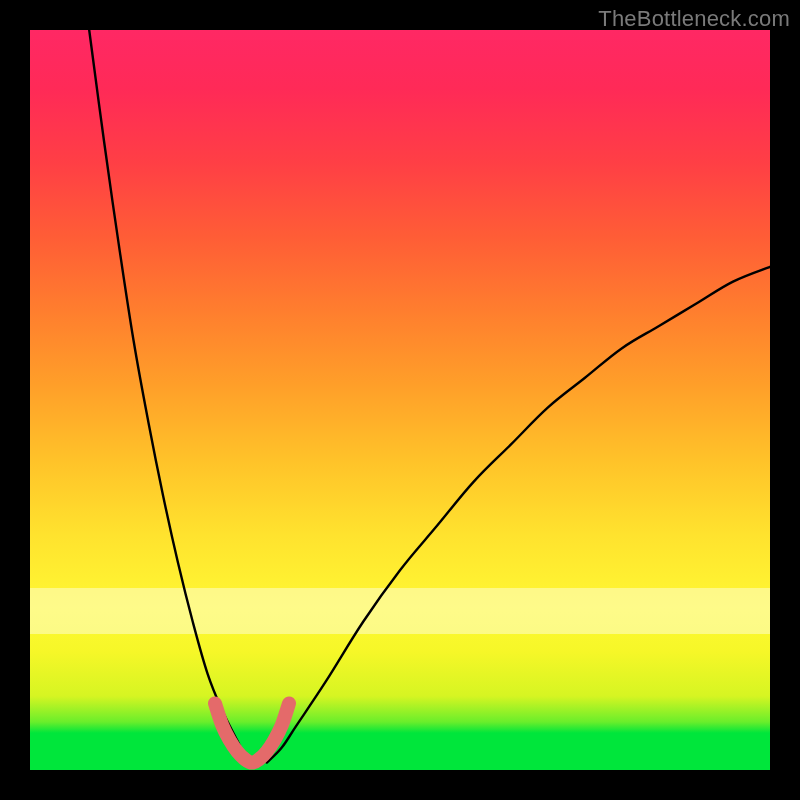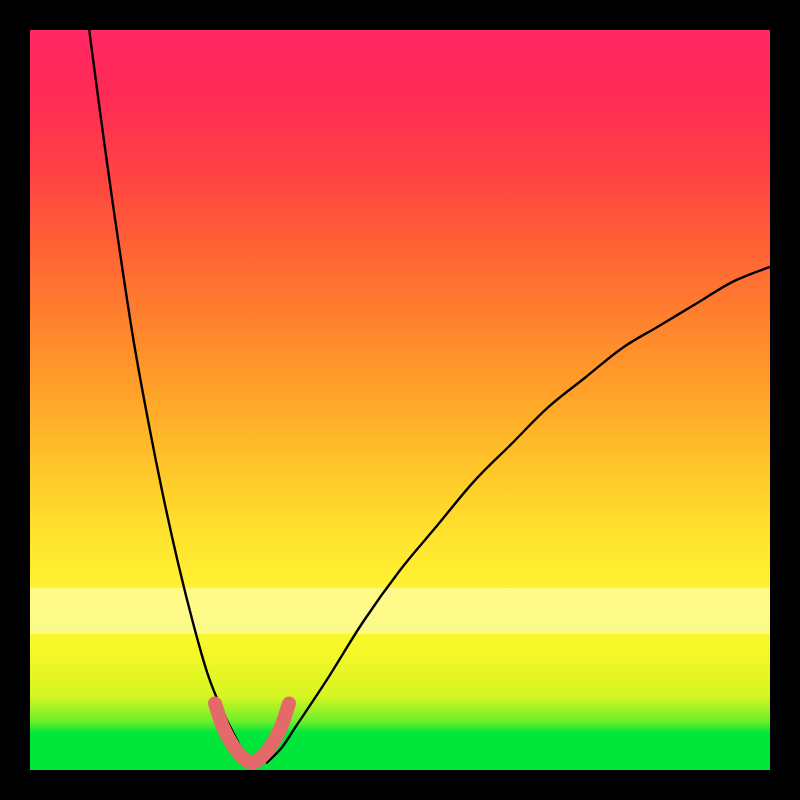--- a/index.html
+++ b/index.html
@@ -81,13 +81,14 @@
 
   <svg class="curve" viewBox="0 0 740 740" preserveAspectRatio="none">
 
     <path id="curve-left" fill="none" stroke="#000000" stroke-width="2.4" stroke-linecap="round" d="M 59.2 0 C 61.864000000000004 19.98, 68.672 72.372, 74 111 C 79.328 149.628, 83.472 178.63600000000002, 88.8 214.60000000000002 C 94.128 250.56400000000002, 98.272 278.832, 103.60000000000001 310.8 C 108.92800000000001 342.76800000000003, 113.072 364.22800000000007, 118.4 392.20000000000005 C 123.72800000000001 420.172, 127.87199999999999 440.892, 133.2 466.2 C 138.528 491.508, 142.672 510.15599999999995, 148 532.8 C 153.328 555.444, 157.472 572.02, 162.8 592 C 168.12800000000001 611.98, 172.272 627.8159999999999, 177.6 643.8 C 182.928 659.784, 187.072 668.8119999999999, 192.4 680.8 C 197.728 692.788, 203.204 702.408, 207.20000000000002 710.4 C 211.19600000000003 718.3919999999999, 211.936 721.2040000000001, 214.6 725.2 C 217.26399999999998 729.196, 220.668 731.268, 222 732.6"></path>
 
     <path id="curve-right" fill="none" stroke="#000000" stroke-width="2.4" stroke-linecap="round" d="M 236.8 732.6 C 239.46400000000003 729.936, 246.27200000000002 724.4599999999999, 251.60000000000002 717.8 C 256.928 711.14, 258.40799999999996 707.588, 266.4 695.6 C 274.392 683.6120000000001, 284.012 669.8480000000001, 296 651.2 C 307.988 632.552, 319.68 611.98, 333 592 C 346.32 572.02, 356.68 557.5160000000001, 370 540.2 C 383.32 522.884, 393.68000000000006 511.784, 407.00000000000006 495.79999999999995 C 420.32000000000005 479.8159999999999, 430.68 466.05199999999996, 444 451.4 C 457.32 436.748, 467.68 427.71999999999997, 481 414.4 C 494.32 401.08, 504.68 389.38800000000003, 518 377.40000000000003 C 531.32 365.41200000000003, 541.68 358.45599999999996, 555 347.79999999999995 C 568.32 337.14399999999995, 578.68 327.52400000000006, 592 318.20000000000005 C 605.32 308.87600000000003, 615.68 303.992, 629 296 C 642.32 288.008, 652.68 281.79200000000003, 666 273.8 C 679.32 265.808, 689.68 258.26, 703 251.59999999999997 C 716.32 244.93999999999997, 733.34 239.46399999999997, 740 236.79999999999995"></path>
 
     <path id="marker" fill="none" stroke="#e46a6a" stroke-width="14" stroke-linecap="round" stroke-linejoin="round" d="M 185 673.4 C 186.332 677.396, 189.736 688.94, 192.4 695.6 C 195.06400000000002 702.26, 197.136 705.7379999999999, 199.8 710.4 C 202.46400000000003 715.062, 204.53600000000003 718.17, 207.20000000000002 721.5 C 209.864 724.83, 211.936 726.9019999999999, 214.6 728.9 C 217.26399999999998 730.898, 219.33599999999998 732.6, 222 732.6 C 224.66400000000002 732.6, 226.736 730.898, 229.4 728.9 C 232.06400000000002 726.9019999999999, 234.136 724.83, 236.8 721.5 C 239.46400000000003 718.17, 241.536 715.062, 244.20000000000002 710.4 C 246.86400000000003 705.7379999999999, 248.93600000000004 702.26, 251.60000000000002 695.6 C 254.264 688.94, 257.668 677.396, 259 673.4"></path>
   </svg>
 
+  <div class="watermark">TheBottleneck.com</div>
 </div>
 
 </body></html>

